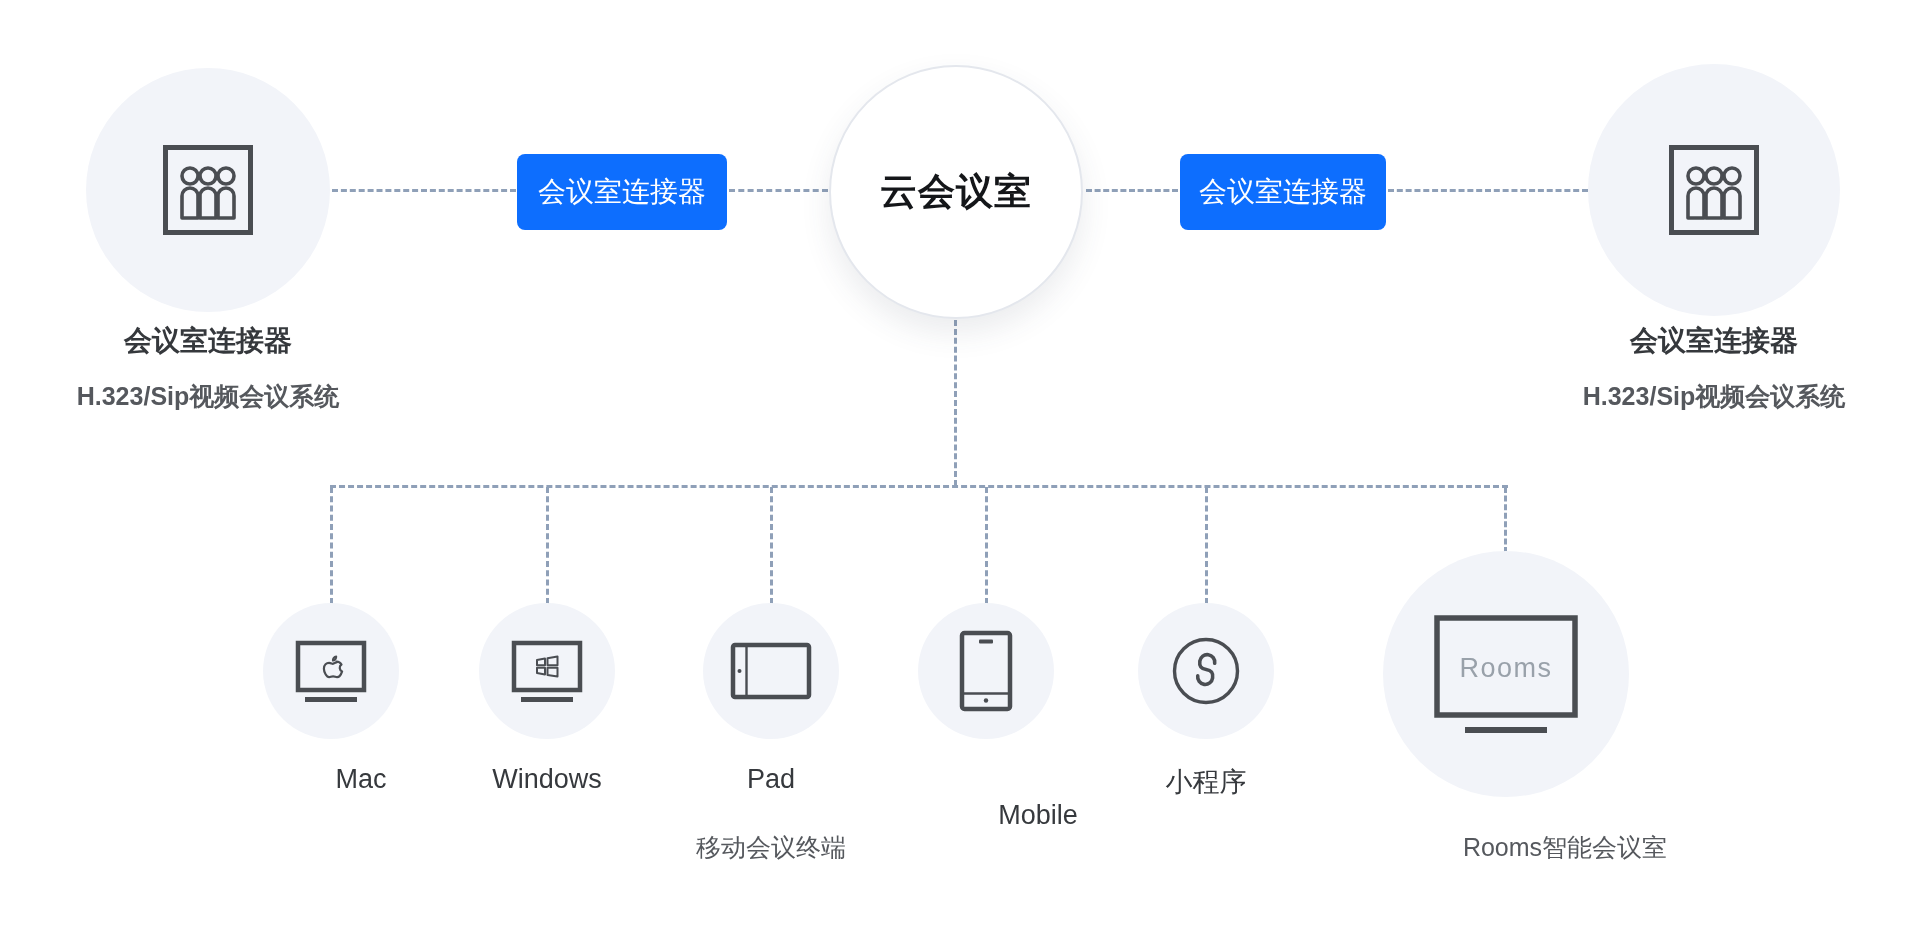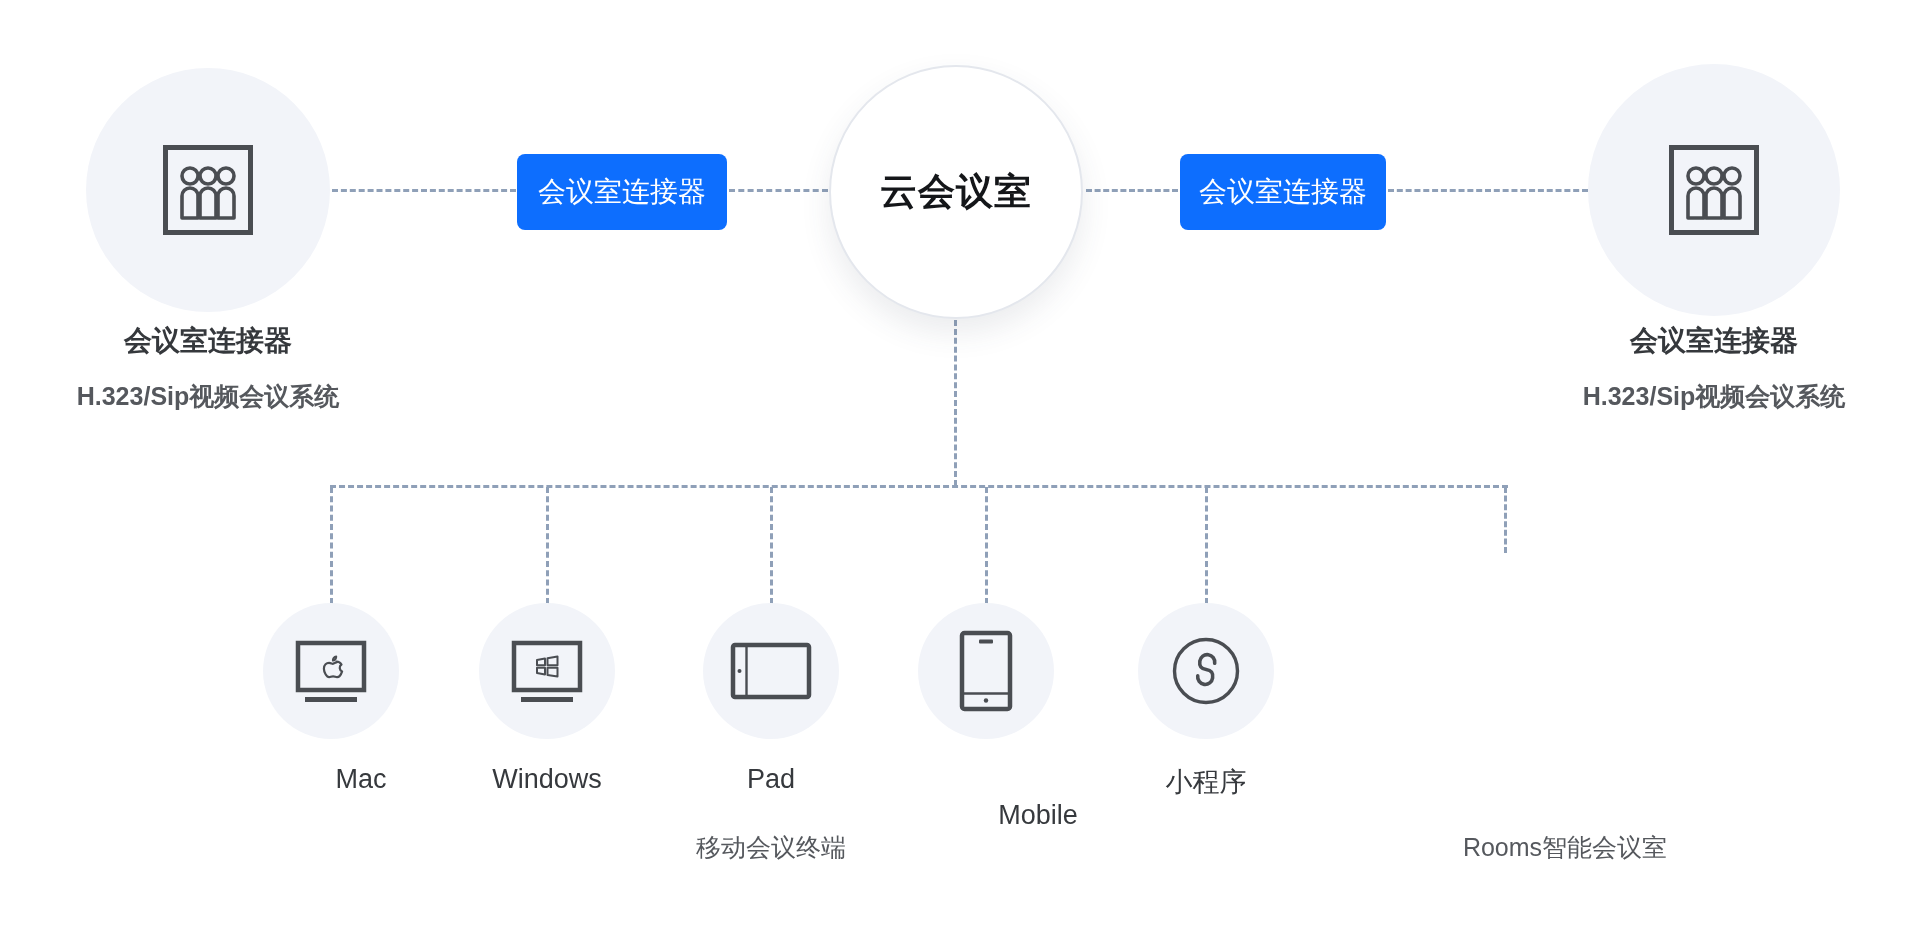--- a/index.html
+++ b/index.html
@@ -185,17 +185,26 @@
   <div class="node-circle dev-circle c-mini">
     <span>
       <svg width="70" height="70" viewBox="0 0 70 70" fill="none">
         <circle cx="35" cy="35" r="31.5" stroke="currentColor" stroke-width="3.4"></circle>
         <path d="M42.5 26 a7.5 7.5 0 1 0 -15 0 c0 5 1.9 7.5 7.5 7.5 c5.6 0 7.5 2.5 7.5 7.5 a7.5 7.5 0 1 1 -15 0" stroke="currentColor" stroke-width="3.6" stroke-linecap="round" transform="rotate(8 35 35)"></path>
       </svg>
     </span>
   </div>
   <div class="dev-label l-mini">小程序</div>
 
+  <div class="node-circle c-rooms">
+    <span>
+      <svg width="150" height="125" viewBox="0 0 150 125" fill="none">
+        <rect x="6" y="6" width="138" height="97" stroke="currentColor" stroke-width="5.5"></rect>
+        <text class="rooms-screen-text" x="75" y="65" text-anchor="middle">Rooms</text>
+        <rect x="34" y="115" width="82" height="6" fill="currentColor"></rect>
+      </svg>
+    </span>
+  </div>
 
   <div class="caption cap-1">移动会议终端</div>
   <div class="caption cap-2">Rooms智能会议室</div>
 
 </div>
 
 </body></html>

